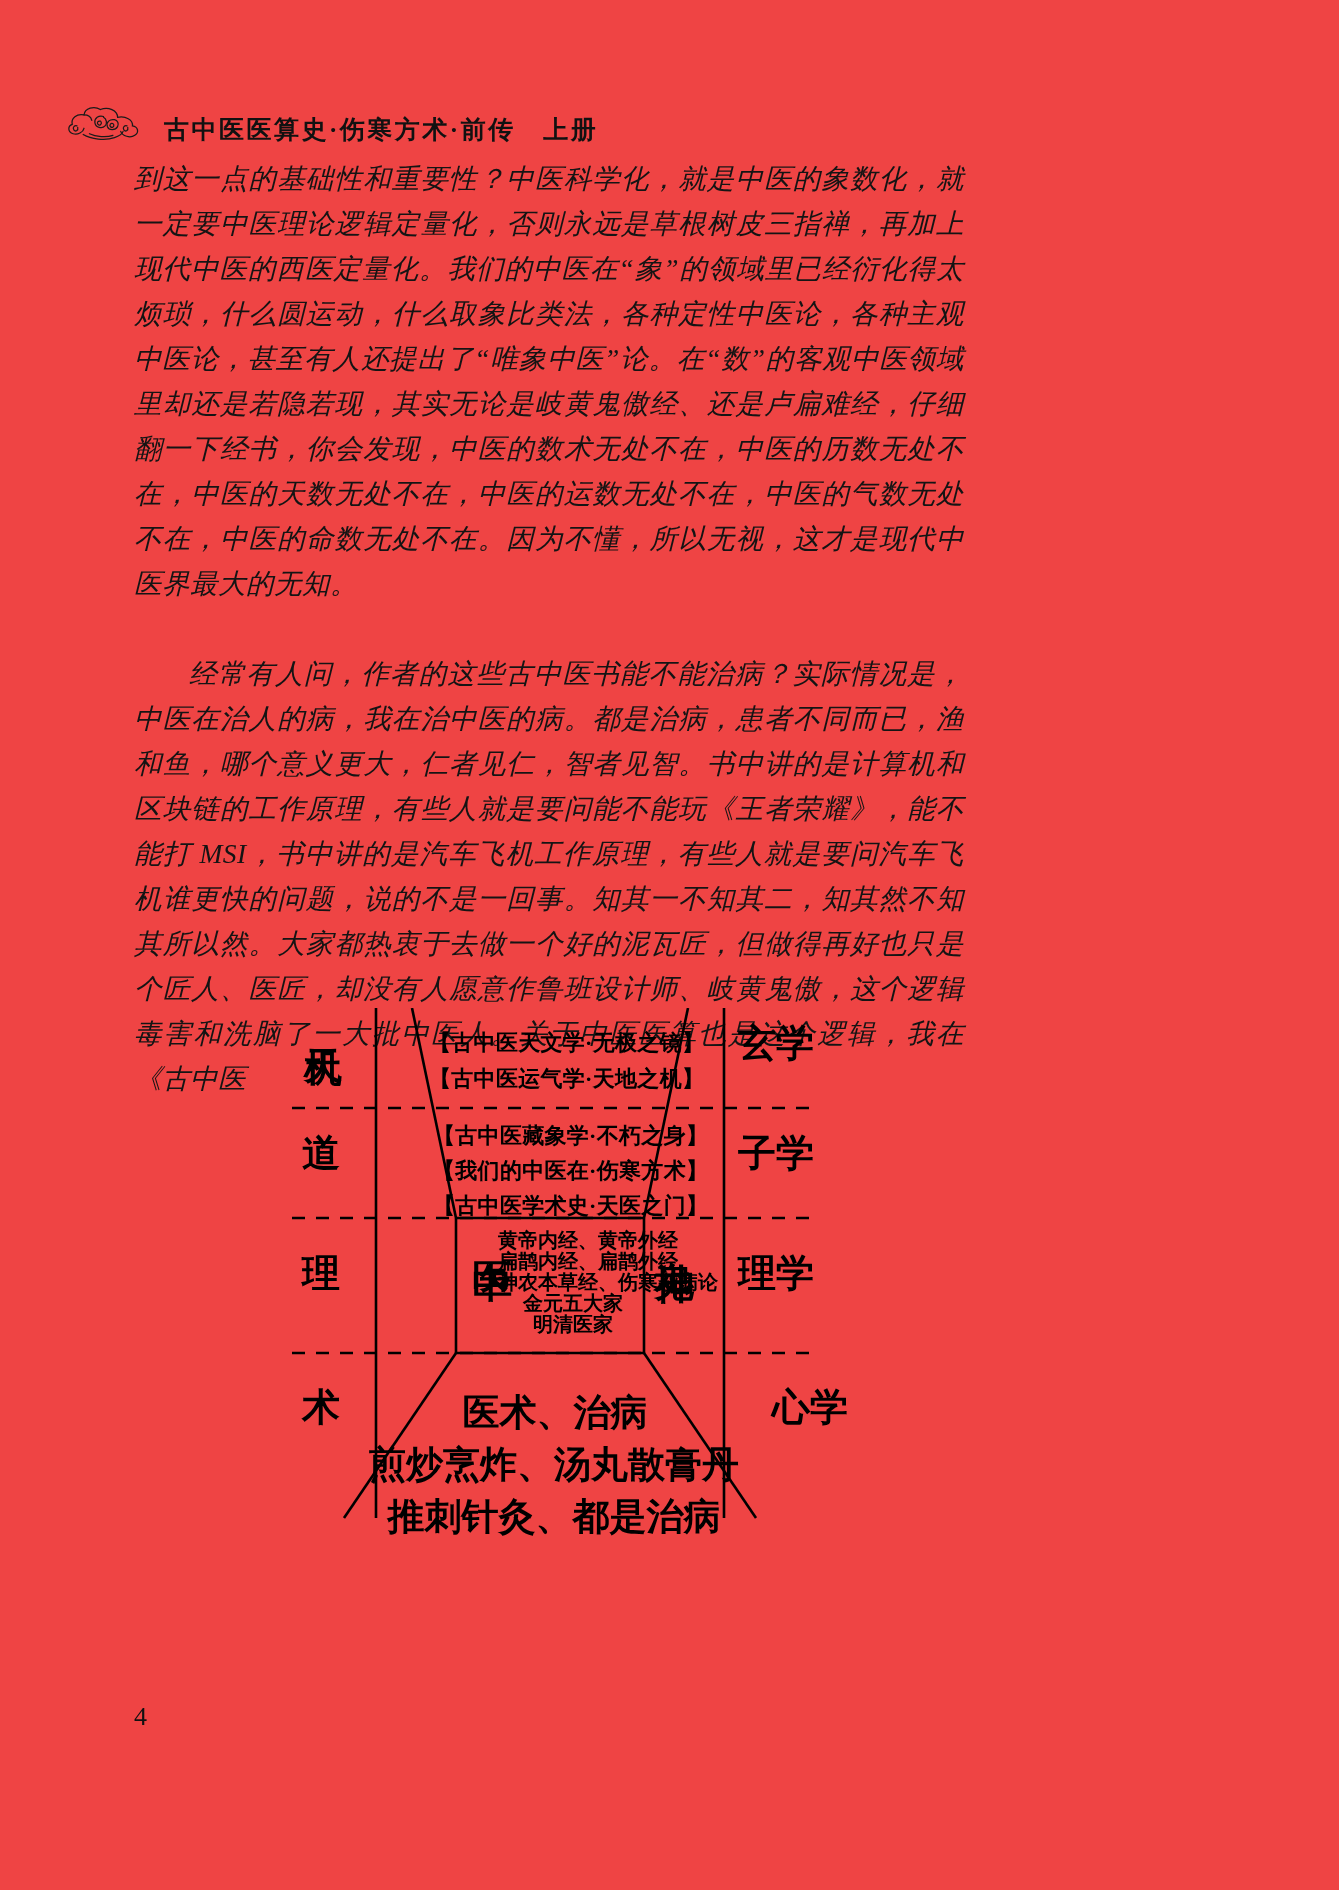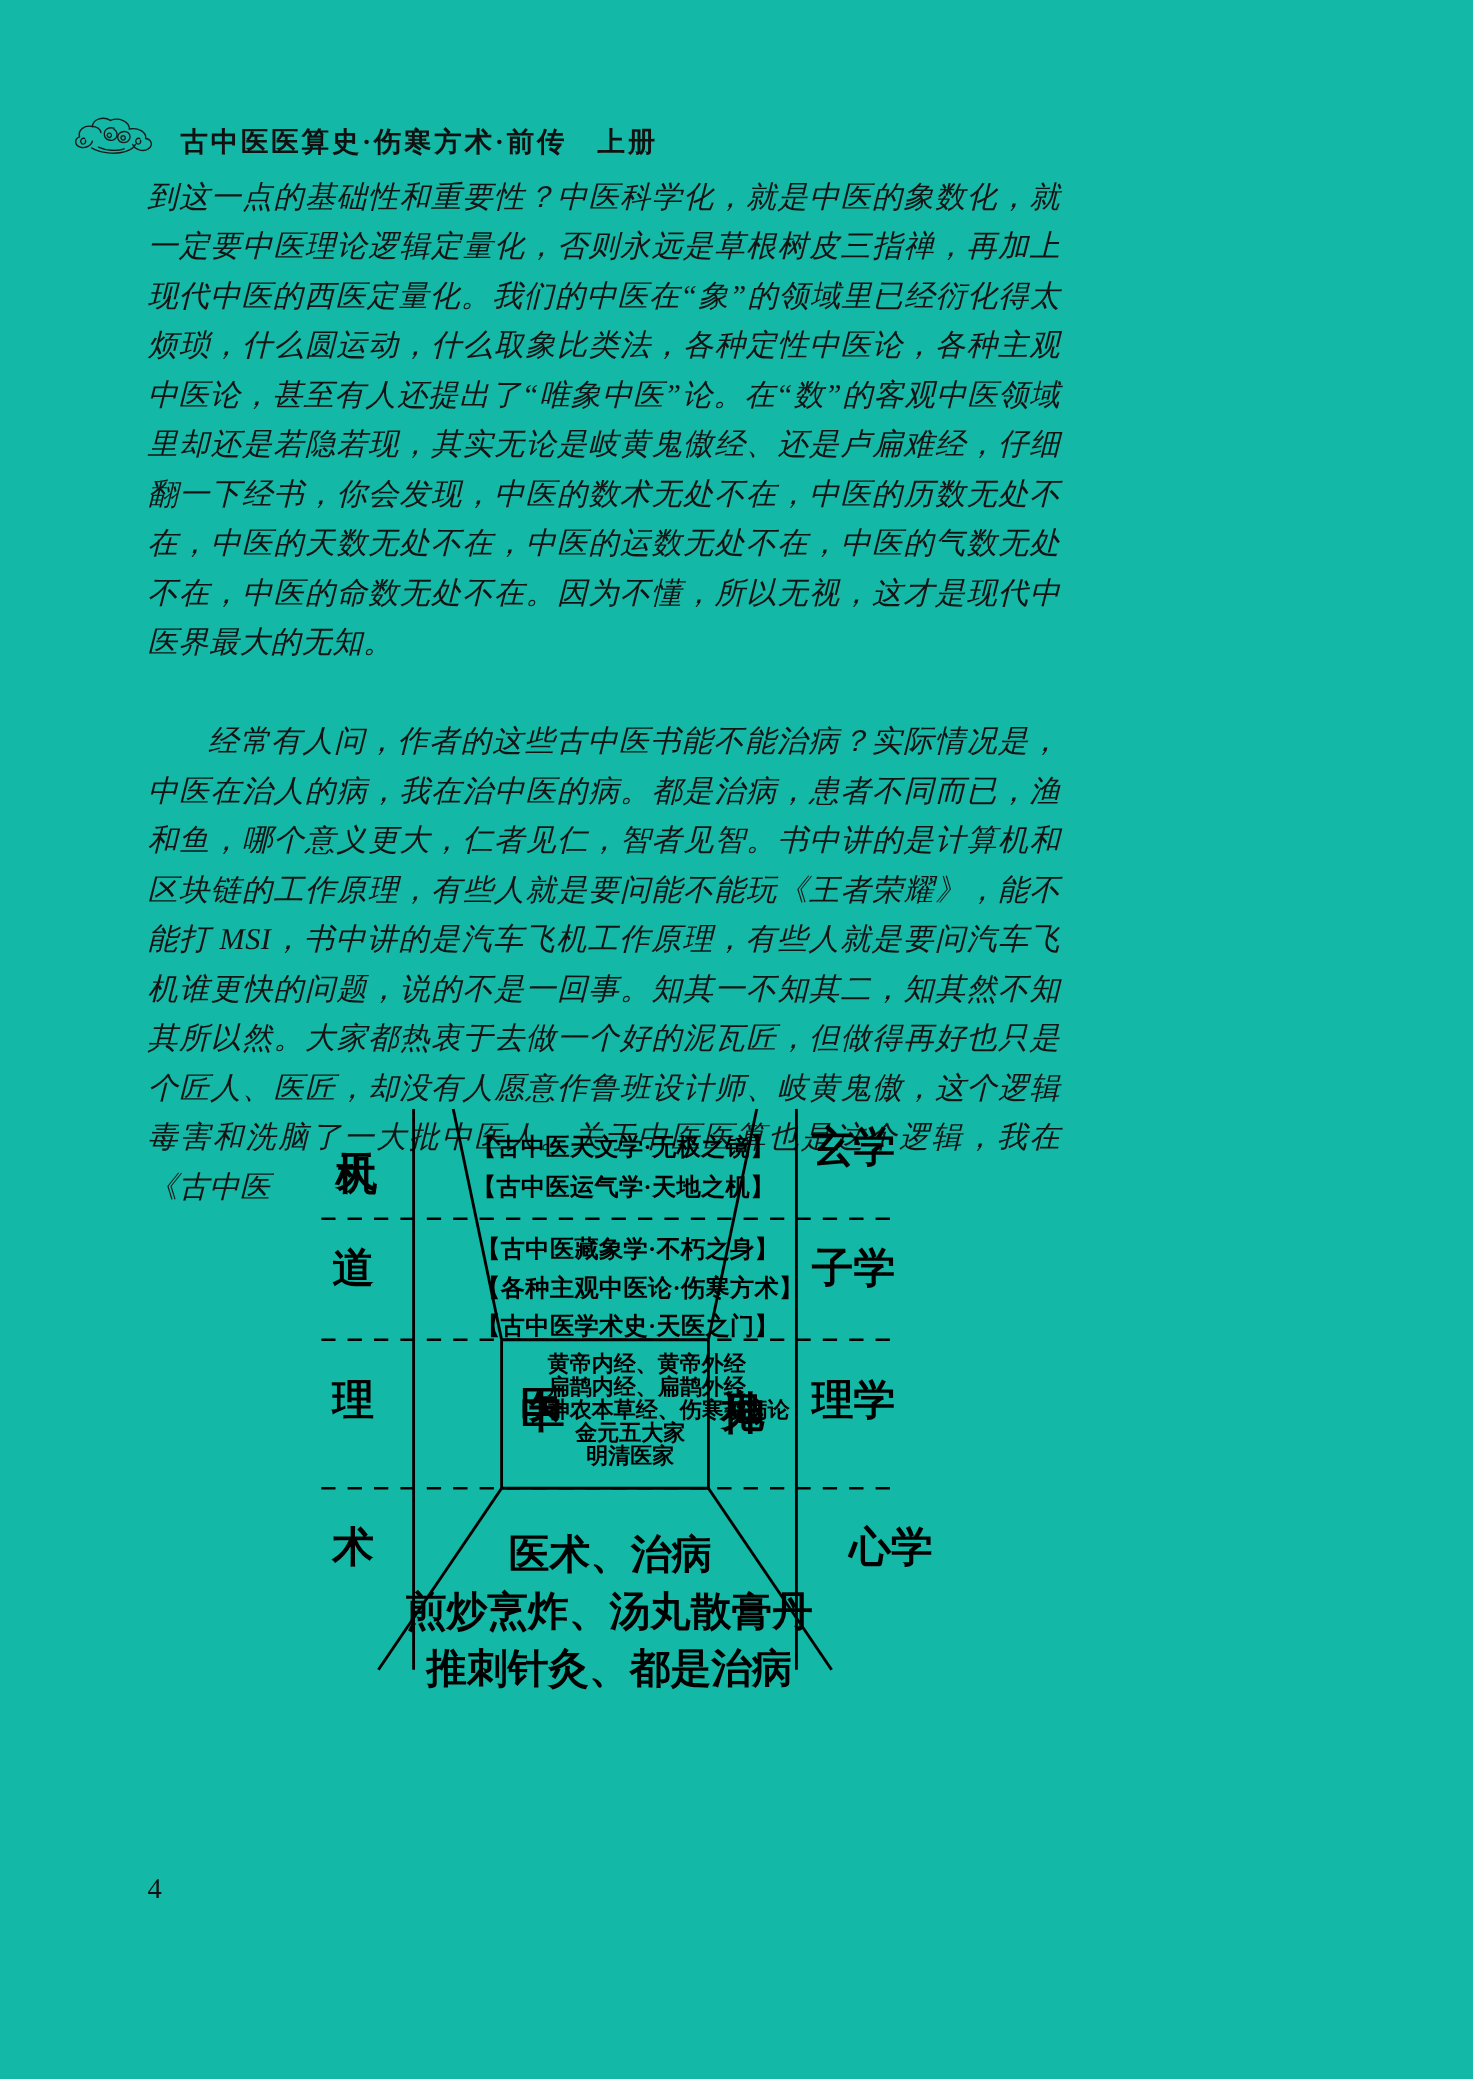--- a/index.html
+++ b/index.html
@@ -8,21 +8,21 @@
     background: #ffffff;
   }
   body {
     font-family: "Liberation Serif", "DejaVu Serif", serif;
     color: #1a1a1a;
   }
   #page {
     position: relative;
     width: 1339px;
     height: 1890px;
-    background: #14b8a6;
+    background: #ef4444;
     overflow: hidden;
   }
 
   
   .header {
     position: absolute;
     left: 66px;
     top: 86px;
     width: 1200px;
     height: 56px;
@@ -230,21 +230,21 @@
 
       <div class="fig-label pillar-h" style="left:446px; top:18px;">玄学</div>
       <div class="fig-label pillar-h" style="left:446px; top:128px;">子学</div>
       <div class="fig-label pillar-h" style="left:446px; top:248px;">理学</div>
       <div class="fig-label pillar-h" style="left:468px; top:382px;margin-left:12px;">心学</div>
 
       <div class="booktitle" style="left:137px; top:20px;">【古中医天文学·无极之镜】</div>
       <div class="booktitle" style="left:137px; top:56px;">【古中医运气学·天地之机】</div>
 
       <div class="booktitle" style="left:141px; top:113px;">【古中医藏象学·不朽之身】</div>
-      <div class="booktitle" style="left:141px; top:148px;">【各种主观中医论·伤寒方术】</div>
+      <div class="booktitle" style="left:141px; top:148px;">【我们的中医在·伤寒方术】</div>
       <div class="booktitle" style="left:141px; top:183px;">【古中医学术史·天医之门】</div>
 
       <div class="fig-label zhongyi" style="left:176px; top:222px;">中医</div>
 
       <div class="fig-label shengui" style="left:358px; top:222px;">神鬼</div>
 
       <div class="classics" style="left:206px; top:222px; width:150px;">
         <div>黄帝内经、黄帝外经</div>
         <div>扁鹊内经、扁鹊外经</div>
         <div>神农本草经、伤寒杂病论</div>

